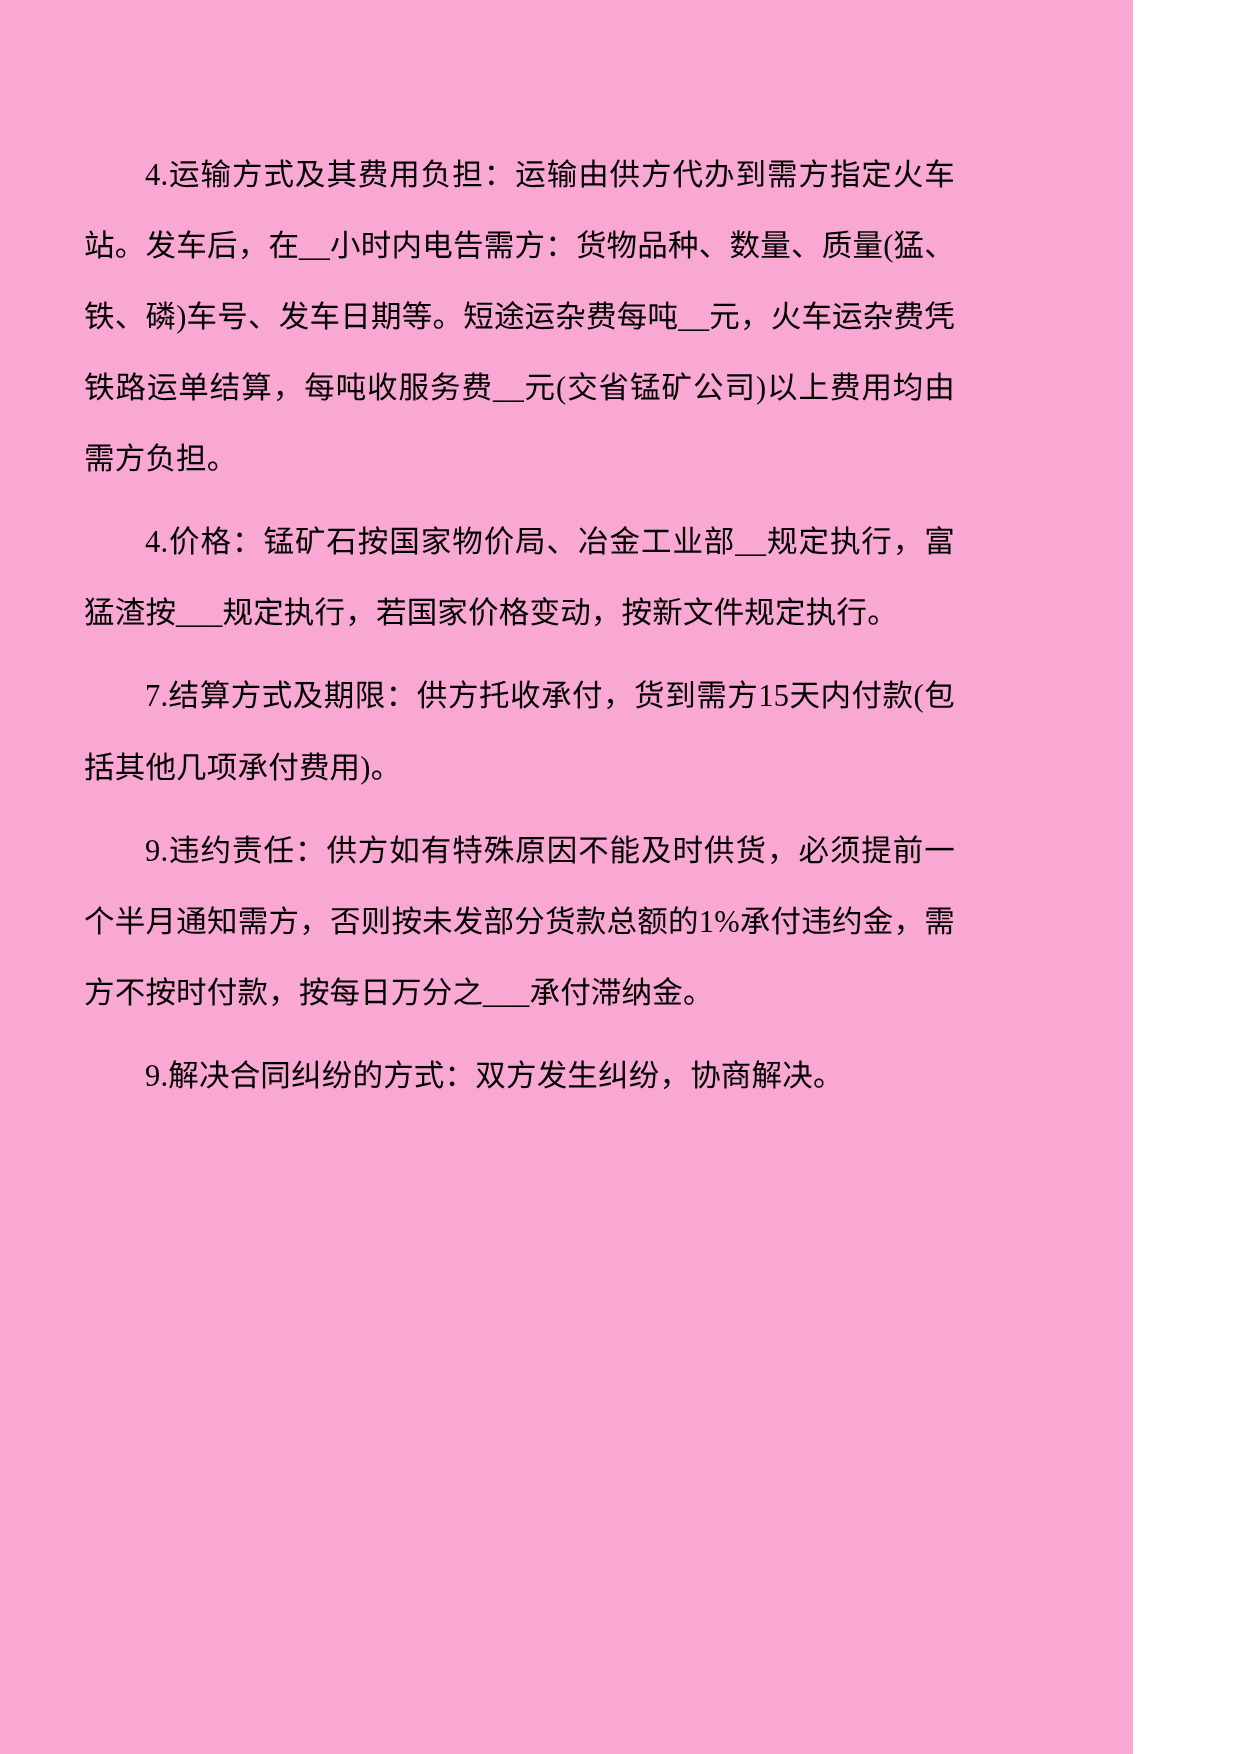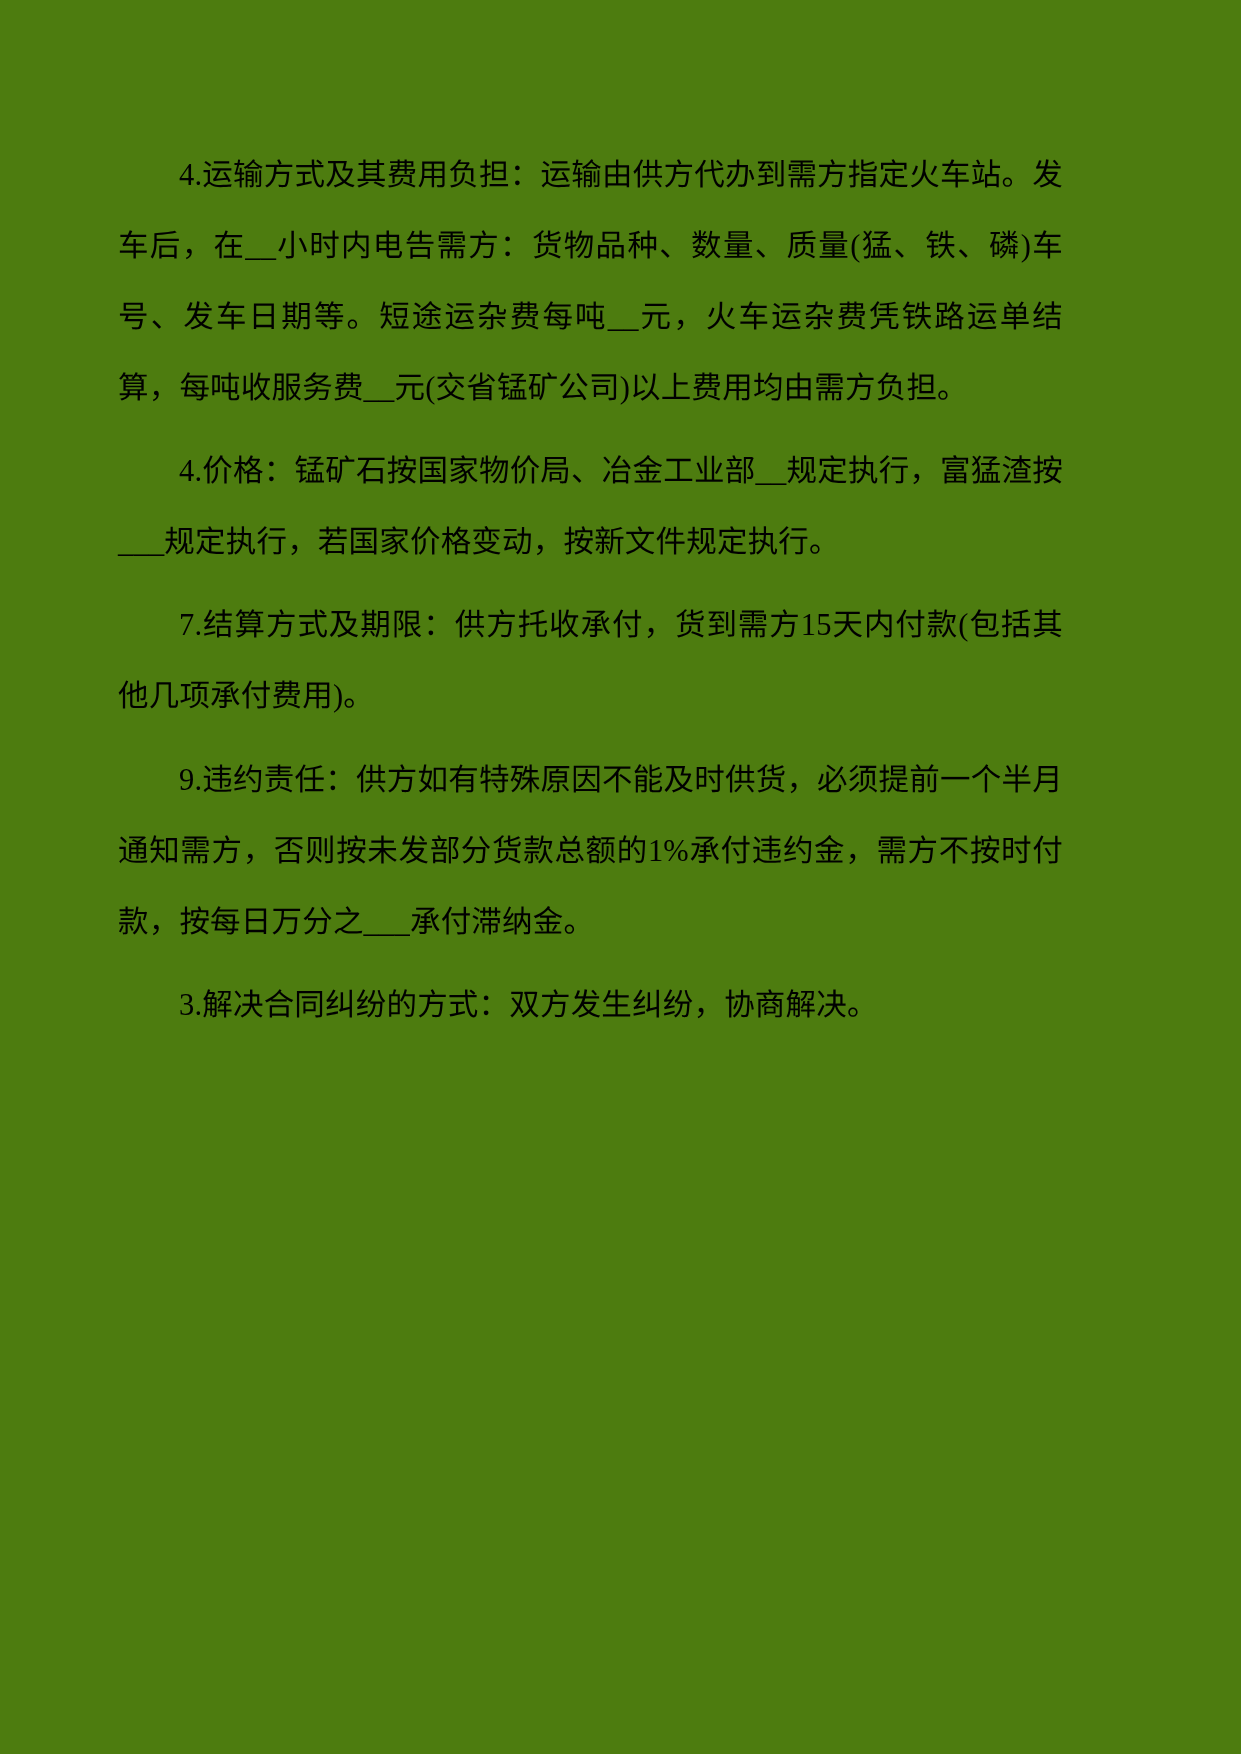--- a/index.html
+++ b/index.html
@@ -10,25 +10,25 @@
   }
   body {
     width: 1241px;
     height: 1754px;
     font-family: "Liberation Serif", "DejaVu Serif", serif;
     color: #000000;
     overflow: hidden;
   }
   .page {
     position: relative;
-    width: 1241px;
+    width: 1133px;
     height: 1754px;
     box-sizing: border-box;
-    padding: 140px 178px 120px 118px;
-    background: #4d7c0f;
+    padding: 140px 178px 120px 84px;
+    background: #f9a8d4;
   }
   .doc-body {
     font-size: 30.5px;
     line-height: 2.33;
     letter-spacing: 0.2px;
     text-align: justify;
     text-justify: inter-ideograph;
   }
   .para {
     margin: 0 0 12px 0;
@@ -41,15 +41,15 @@
 </style>
 </head>
 <body>
 
 <div class="page">
   <div class="doc-body">
     <p class="para">4.运输方式及其费用负担：运输由供方代办到需方指定火车站。发车后，在__小时内电告需方：货物品种、数量、质量(猛、铁、磷)车号、发车日期等。短途运杂费每吨__元，火车运杂费凭铁路运单结算，每吨收服务费__元(交省锰矿公司)以上费用均由需方负担。</p>
     <p class="para">4.价格：锰矿石按国家物价局、冶金工业部__规定执行，富猛渣按___规定执行，若国家价格变动，按新文件规定执行。</p>
     <p class="para">7.结算方式及期限：供方托收承付，货到需方15天内付款(包括其他几项承付费用)。</p>
     <p class="para">9.违约责任：供方如有特殊原因不能及时供货，必须提前一个半月通知需方，否则按未发部分货款总额的1%承付违约金，需方不按时付款，按每日万分之___承付滞纳金。</p>
-    <p class="para">3.解决合同纠纷的方式：双方发生纠纷，协商解决。</p>
+    <p class="para">9.解决合同纠纷的方式：双方发生纠纷，协商解决。</p>
   </div>
 </div>
 
 </body></html>

